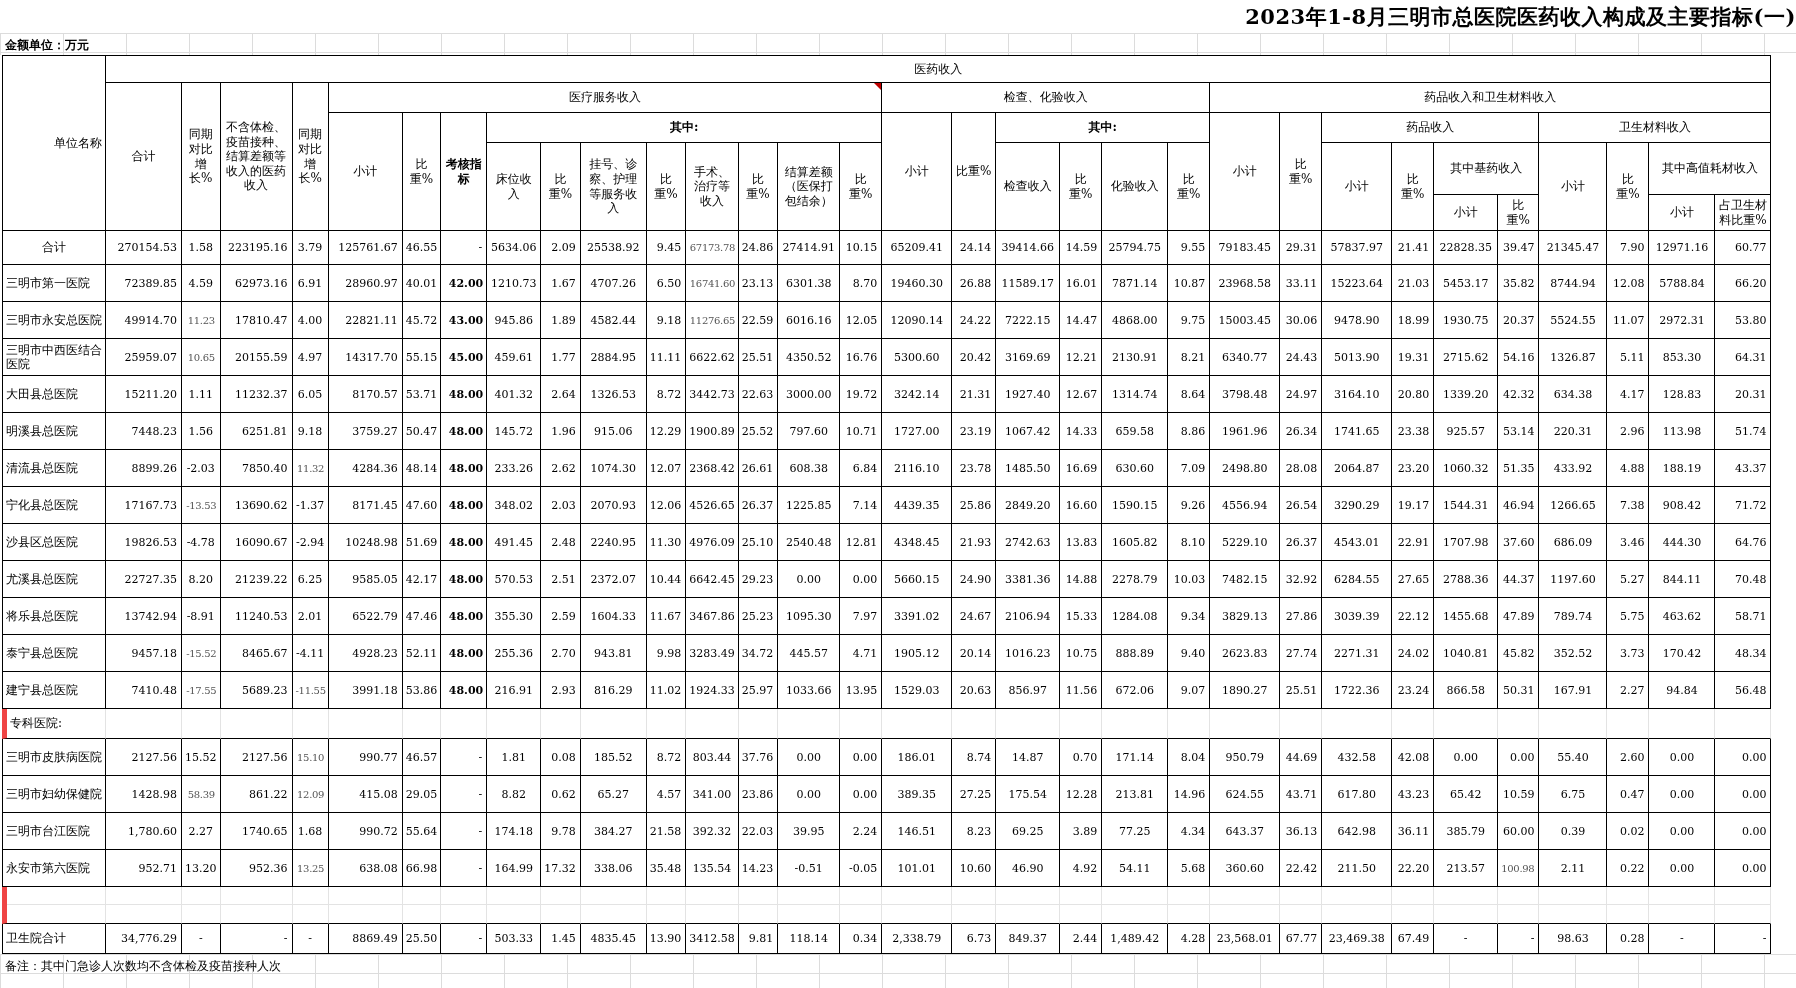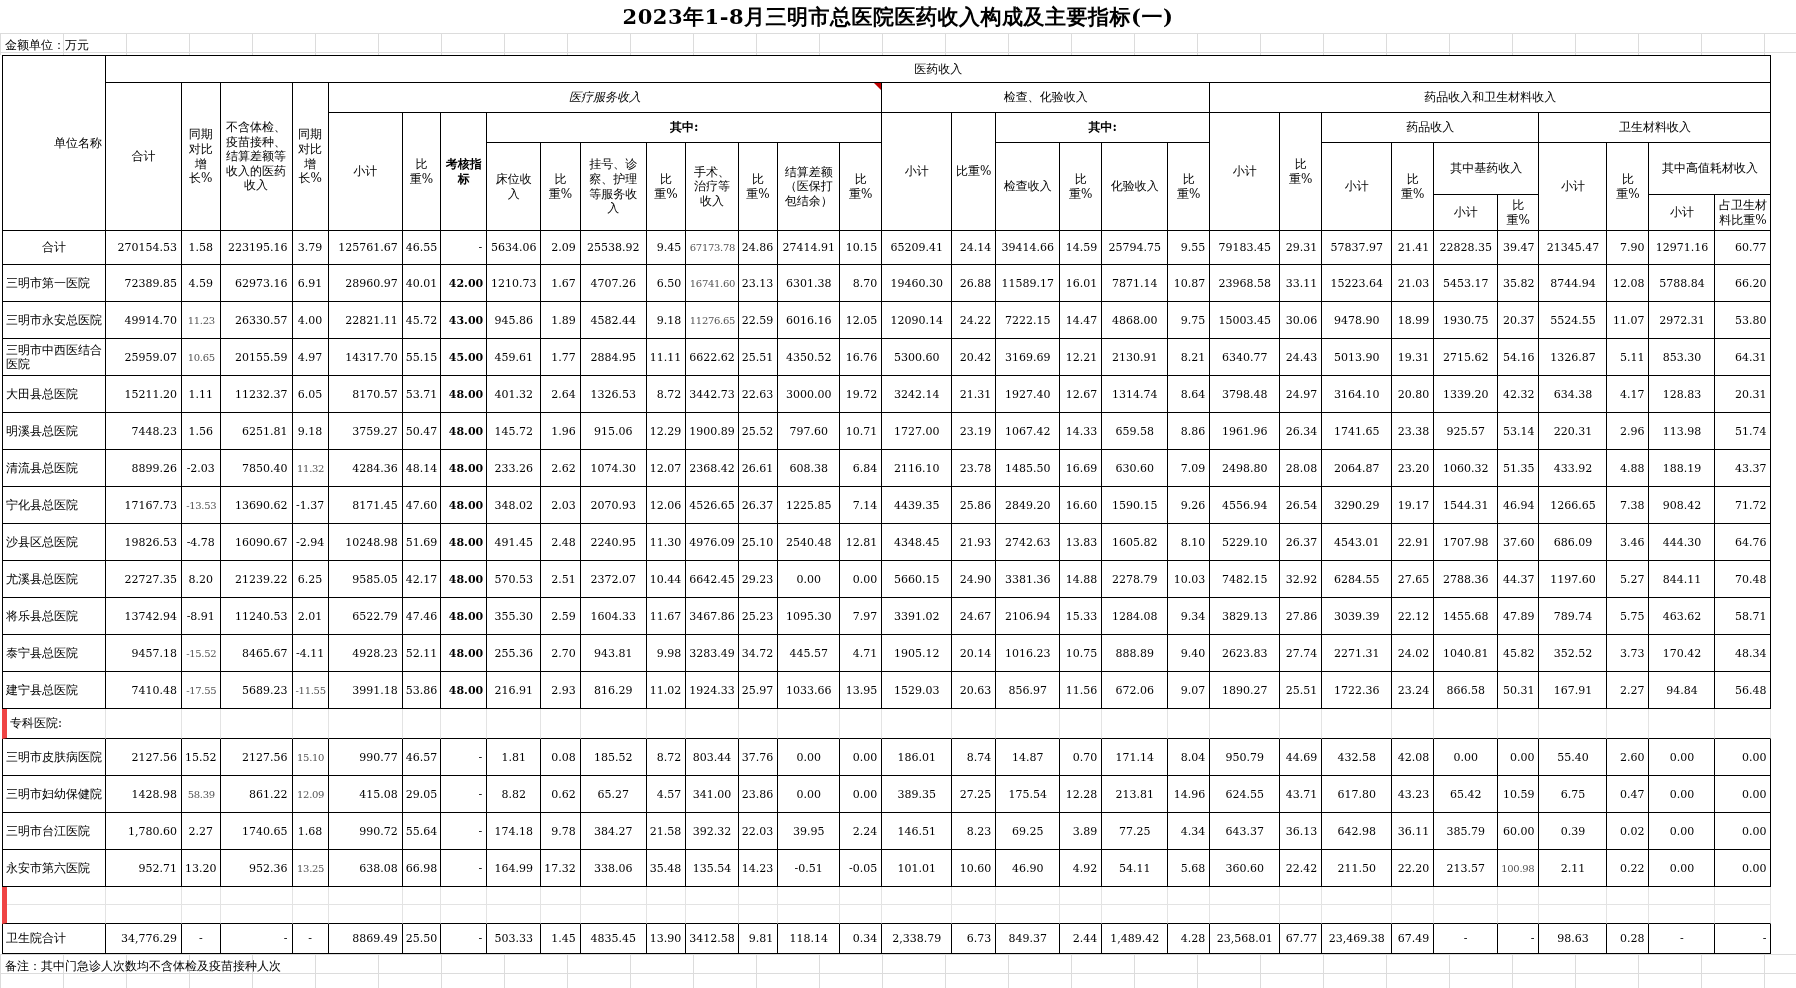--- a/index.html
+++ b/index.html
@@ -1,48 +1,48 @@
 <!DOCTYPE html>
 <html><head>
 <meta charset="utf-8">
 <style>
   html,body{margin:0;padding:0;}
   body{
     width:1796px;height:988px;background:#fff;position:relative;overflow:hidden;
     font-family:"DejaVu Serif","Liberation Serif",serif;color:#000;
   }
   .title{
-    position:absolute;top:3px;left:0;width:1796px;text-align:center;
+    position:absolute;top:3px;left:0;width:1796px;text-align:right;
     font-size:21px;font-weight:bold;letter-spacing:.5px;
   }
   .strip{
     position:absolute;left:0;width:1796px;z-index:0;
     background-image:
       repeating-linear-gradient(90deg,#dcdcdc 0 1px,transparent 1px 63px),
       repeating-linear-gradient(180deg,#dcdcdc 0 1px,transparent 1px 19px);
   }
   #strip-top{top:33px;height:22px;}
   #strip-bottom{top:954px;height:34px;}
-  .unit-note{position:absolute;top:37px;left:5px;font-size:12px;z-index:2;}
+  .unit-note{position:absolute;top:37px;left:5px;font-size:12px;z-index:2;font-weight:bold;}
   .footer-note{position:absolute;top:958px;left:5px;font-size:12px;z-index:2;}
 
   table{
     position:absolute;left:2px;top:55px;z-index:1;background:#fff;
     border-collapse:separate;border-spacing:0;table-layout:fixed;
   }
   th,td{
     border-right:1px solid #000;border-bottom:1px solid #000;
     font-size:11px;font-weight:normal;vertical-align:middle;
     padding:0 3px;overflow:hidden;word-break:break-all;
   }
   thead th{text-align:center;font-size:12px;line-height:1.22;}
   tr.h1 th{border-top:1px solid #000;}
   .lb{border-left:1px solid #000;text-align:right;}
   .b{font-weight:bold;}
-  th.rel{position:relative;font-style:italic;}
+  th.rel{position:relative;}
   .comment-flag{
     position:absolute;top:0;right:0;width:0;height:0;
     border-top:7px solid #c00000;border-left:7px solid transparent;
   }
   tr.h1{height:28px;} tr.h2{height:30px;} tr.h3{height:30px;} tr.h4{height:52px;} tr.h5{height:36px;}
   tbody tr{height:37px;}
   tr.totalrow{height:34px;}
   tr.finalrow{height:30px;margin-left:42px;}
   td.num{text-align:right;padding-right:4px;white-space:nowrap;}
   td.pct{text-align:center;white-space:nowrap;}
@@ -218,21 +218,21 @@
         <td class="num">35.82</td>
         <td class="pct">8744.94</td>
         <td class="num">12.08</td>
         <td class="pct">5788.84</td>
         <td class="num">66.20</td>
       </tr>
       <tr class="">
         <td class="name lb">三明市永安总医院</td>
         <td class="num">49914.70</td>
         <td class="pct shrink">11.23</td>
-        <td class="num">26330.57</td>
+        <td class="num">17810.47</td>
         <td class="pct">4.00</td>
         <td class="num">22821.11</td>
         <td class="pct">45.72</td>
         <td class="kpi">43.00</td>
         <td class="pct">945.86</td>
         <td class="num">1.89</td>
         <td class="pct">4582.44</td>
         <td class="num">9.18</td>
         <td class="pct shrink">11276.65</td>
         <td class="num">22.59</td>

